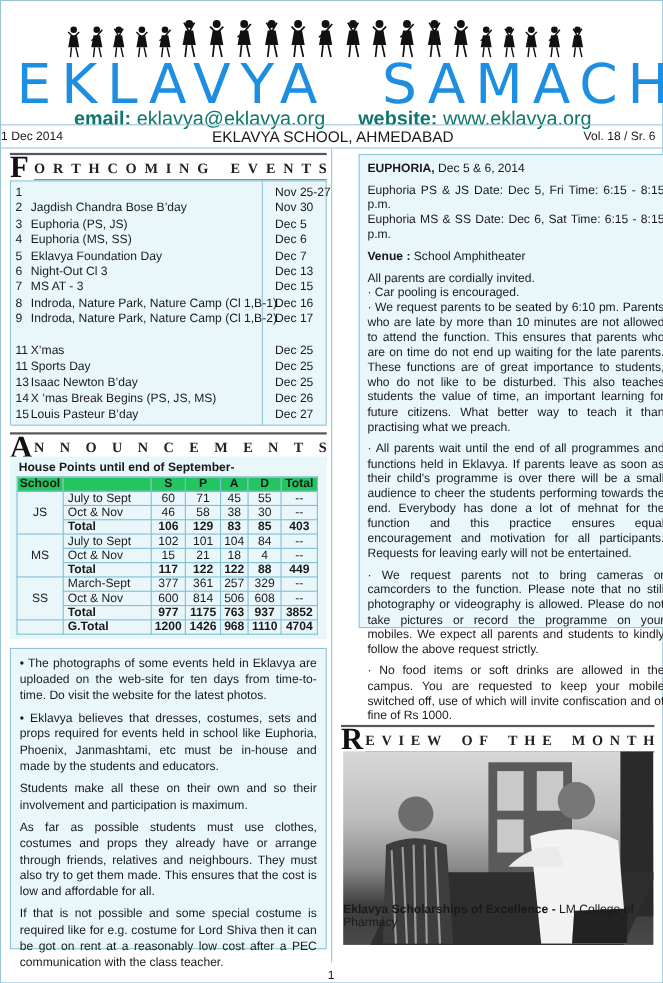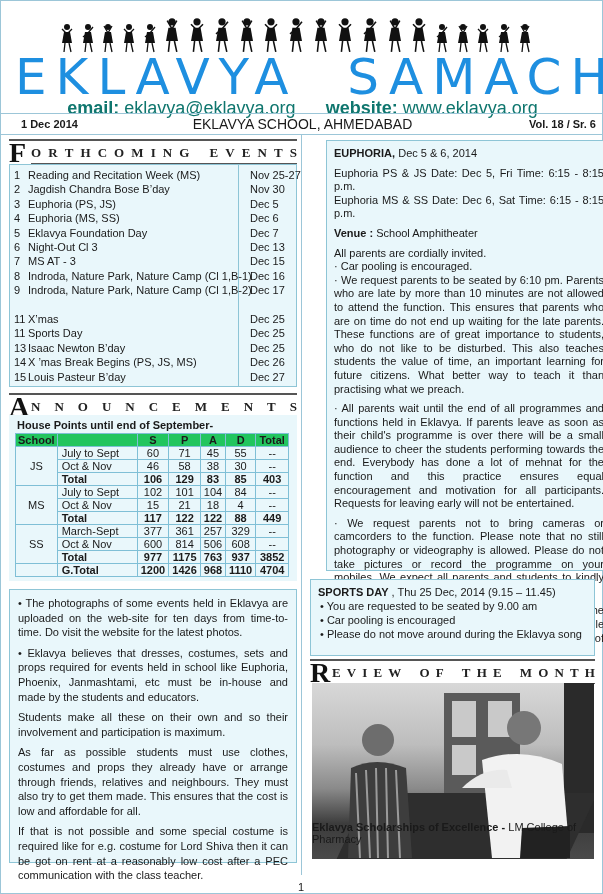--- a/index.html
+++ b/index.html
@@ -11,23 +11,23 @@
   
   .dancers { position: absolute; left: 60px; top: 16px; width: 470px; height: 36px; display: flex; justify-content: space-between; align-items: flex-end; }
   .dancer { width: 12px; height: 30px; }
   .dancer.big { width: 16px; height: 36px; }
   .mast-title { position: absolute; left: 14px; top: 50px; width: 580px; font-family: "DejaVu Sans", sans-serif; font-size: 50px; color: #1e8fe0; letter-spacing: 9px; line-height: 52px; white-space: nowrap; font-weight: normal; }
   .contact { position: absolute; left: 0; width: 603px; top: 97px; text-align: center; font-size: 18px; color: #0f766e; }
   .contact b { font-weight: bold; }
   .contact .gap { display: inline-block; width: 20px; }
 
   .dateline { position: absolute; left: 0; top: 112px; width: 603px; height: 22px; border-top: 1px solid #9cc6d8; border-bottom: 1px solid #9cc6d8; }
-  .dateline .date { position: absolute; left: 20px; top: 4px; font-size: 11px; font-weight: bold; }
+  .dateline .date { position: absolute; left: 0; top: 4px; font-size: 11px; font-weight: normal; }
   .dateline .school { position: absolute; left: 0; width: 603px; top: 2px; text-align: center; font-size: 14px; }
-  .dateline .vol { position: absolute; right: 8px; top: 4px; font-size: 11px; font-weight: bold; }
+  .dateline .vol { position: absolute; right: 8px; top: 4px; font-size: 11px; font-weight: normal; }
 
   .col-divider { position: absolute; left: 300px; top: 134px; width: 1px; height: 740px; background: #9cc6d8; }
 
   
   .sec-head { position: absolute; left: 8px; width: 288px; height: 26px; border-top: 2px solid #555; }
   .sec-head .bigletter { position: absolute; left: 0; top: -2px; font-family: "Liberation Serif", serif; font-weight: bold; font-size: 28px; line-height: 28px; color: #111; }
   .sec-head .rest { position: absolute; left: 22px; top: 4px; right: 0; font-family: "Liberation Serif", serif; font-weight: bold; font-size: 13px; letter-spacing: 0; display: flex; justify-content: space-between; color: #222; }
   .sec-head .underline { position: absolute; left: 22px; right: 0; top: 22px; height: 1px; background: #555; }
 
   
@@ -254,21 +254,20 @@
         <span>T</span>
         <span>S</span>
       </div>
     <div class="underline"></div>
   </div>
 
   <div class="panel events" id="events">
     <div class="sep"></div>
   <div class="ev-row" style="top: 3px;">
         <span class="num">1</span>
-        <span class="name">Reading and Recitation Week (MS)</span>
         <span class="dt">Nov 25-27</span>
       </div>
       <div class="ev-row" style="top: 17.4px;">
         <span class="num">2</span>
         <span class="name">Jagdish Chandra Bose B’day</span>
         <span class="dt">Nov 30</span>
       </div>
       <div class="ev-row" style="top: 31.8px;">
         <span class="num">3</span>
         <span class="name">Euphoria (PS, JS)</span>
@@ -474,26 +473,20 @@
     <p><span>Euphoria PS &amp; JS Date: Dec 5, Fri Time: 6:15 - 8:15 p.m.</span><br><span>Euphoria MS &amp; SS Date: Dec 6, Sat Time: 6:15 - 8:15 p.m.</span></p>
     <p><b>Venue :</b><span> School Amphitheater</span></p>
     <p class="tight">All parents are cordially invited.</p>
     <p class="tight">· Car pooling is encouraged.</p>
     <p>· We request parents to be seated by 6:10 pm. Parents who are late by more than 10 minutes are not allowed to attend the function. This ensures that parents who are on time do not end up waiting for the late parents. These functions are of great importance to students, who do not like to be disturbed. This also teaches students the value of time, an important learning for future citizens. What better way to teach it than practising what we preach.</p>
     <p>· All parents wait until the end of all programmes and functions held in Eklavya. If parents leave as soon as their child's programme is over there will be a small audience to cheer the students performing towards the end. Everybody has done a lot of mehnat for the function and this practice ensures equal encouragement and motivation for all participants. Requests for leaving early will not be entertained.</p>
     <p>·  We request parents not to bring cameras or camcorders to the function. Please note that no still photography or videography is allowed. Please do not take pictures or record the programme on your mobiles. We expect all parents and students to kindly follow the above request strictly.</p>
     <p>· No food items or soft drinks are allowed in the campus. You are requested to keep your mobile switched off, use of which will invite confiscation and of fine of Rs 1000.</p>
   </div>
 
-  <div class="panel sports">
-    <div><b>SPORTS DAY</b><span> , Thu 25 Dec, 2014 (9.15 – 11.45)</span></div>
-    <div class="item">• You are requested to be seated by 9.00 am</div>
-    <div class="item">• Car pooling is encouraged</div>
-    <div class="item">• Please do not move around during the Eklavya song</div>
-  </div>
 
   <div class="sec-head review-head" style="position:absolute;">
     <span class="bigletter">R</span>
     <div class="rest" id="rv-rest">
         <span>E</span>
         <span>V</span>
         <span>I</span>
         <span>E</span>
         <span>W</span>
         <span style="width: 6px;"> </span>

